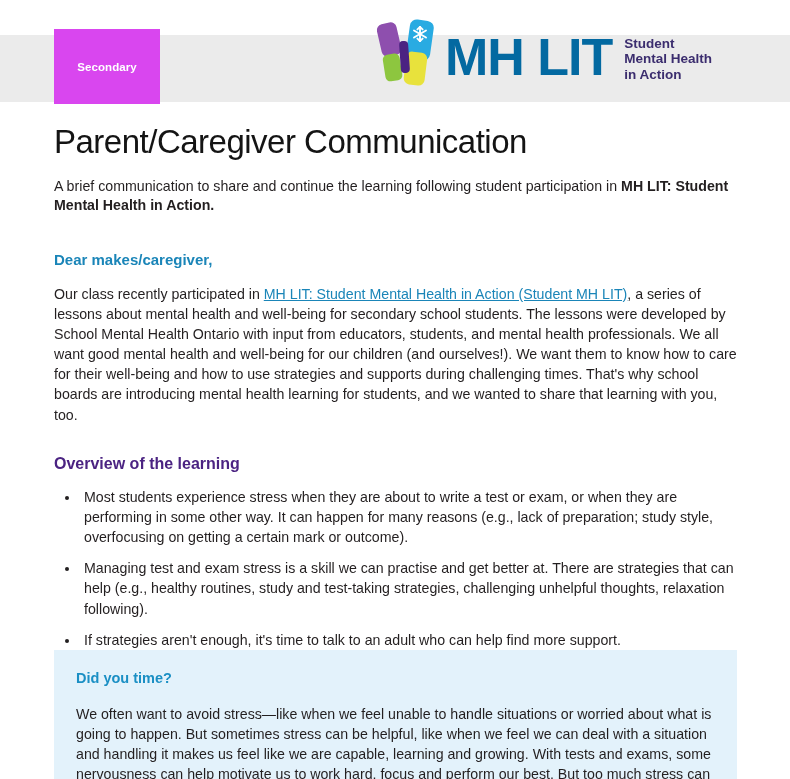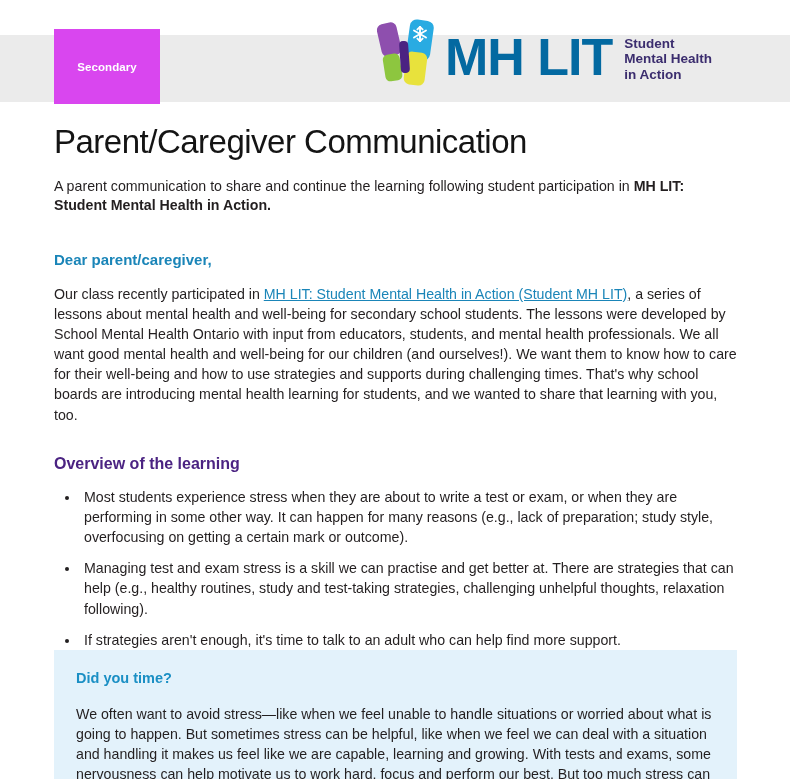--- a/index.html
+++ b/index.html
@@ -201,23 +201,23 @@
   <div class="logo-tagline">Student
 Mental Health
 in Action</div>
 </div>
 
 <div class="content">
 
 
   <h1 class="doc-title">Parent/Caregiver Communication</h1>
 
-  <p class="lede"><span>A parent communication to share and continue the learning following student participation in </span><b>MH LIT: Student Mental Health in Action.</b></p>
-
-  <p class="salutation">Dear parent/caregiver,</p>
+  <p class="lede"><span>A brief communication to share and continue the learning following student participation in </span><b>MH LIT: Student Mental Health in Action.</b></p>
+
+  <p class="salutation">Dear makes/caregiver,</p>
 
   <p class="body-para"><span>Our class recently participated in </span><a class="inline-link" href="#">MH LIT: Student Mental Health in Action (Student MH LIT)</a><span>, a series of lessons about mental health and well-being for secondary school students. The lessons were developed by School Mental Health Ontario with input from educators, students, and mental health professionals. We all want good mental health and well-being for our children (and ourselves!). We want them to know how to care for their well-being and how to use strategies and supports during challenging times. That's why school boards are introducing mental health learning for students, and we wanted to share that learning with you, too.</span></p>
 
   <h2 class="section-heading">Overview of the learning</h2>
 
   <ul class="bullets">
     <li>Most students experience stress when they are about to write a test or exam, or when they are performing in some other way. It can happen for many reasons (e.g., lack of preparation; study style, overfocusing on getting a certain mark or outcome).</li>
     <li>Managing test and exam stress is a skill we can practise and get better at. There are strategies that can help (e.g., healthy routines, study and test-taking strategies, challenging unhelpful thoughts, relaxation following).</li>
     <li>If strategies aren't enough, it's time to talk to an adult who can help find more support.</li>
   </ul>

